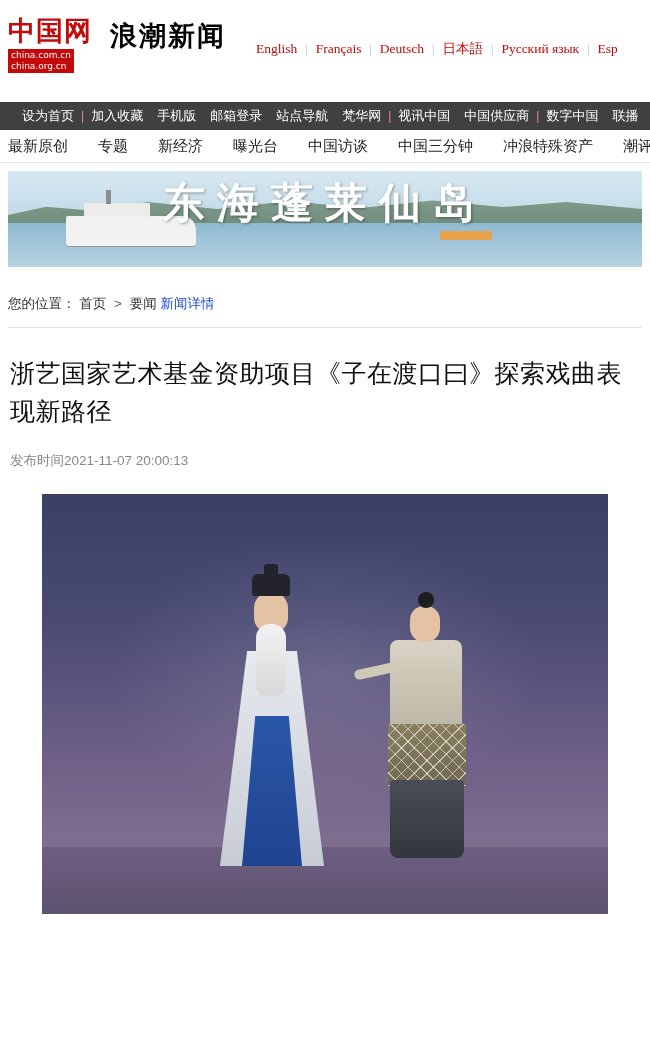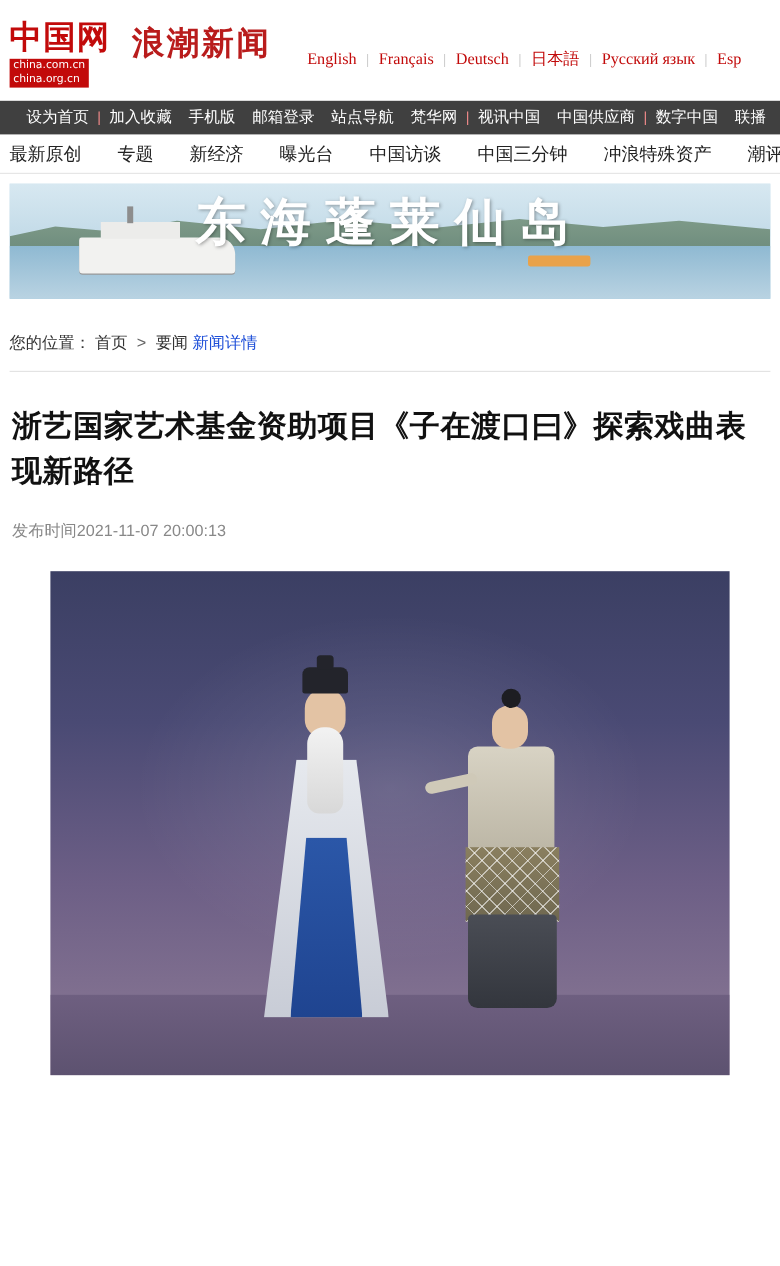--- a/index.html
+++ b/index.html
@@ -9,21 +9,21 @@
     background: #ffffff;
     font-family: "Liberation Sans", sans-serif;
   }
   body { width: 650px; min-height: 1055px; overflow: hidden; }
 
   
   .top-header {
     display: flex;
     align-items: flex-start;
     padding: 14px 0 10px 8px;
-    height: 84px;
+    height: 102px;
     background: #ffffff;
   }
   .logo-block {
     display: flex;
     align-items: flex-start;
     flex: 0 0 auto;
   }
   .logo-mark {
     width: 92px;
     padding-top: 2px;
@@ -46,21 +46,21 @@
     font-size: 9px;
     line-height: 11px;
     padding: 1px 3px;
     font-family: "DejaVu Sans", sans-serif;
   }
   .logo-url div { white-space: nowrap; }
   .brand-name {
     font-family: "Liberation Serif", serif;
     font-size: 27px;
     font-weight: bold;
-    color: #b91c1c;
+    color: #000000;
     margin-left: 10px;
     padding-top: 4px;
     letter-spacing: 2px;
     white-space: nowrap;
   }
   .lang-bar {
     margin-left: 22px;
     padding-top: 26px;
     display: flex;
     align-items: center;
@@ -186,21 +186,21 @@
   .breadcrumb .sep { color: #666666; margin: 0 4px; }
   .breadcrumb .cur { color: #1d4ed8; }
 
   
   .article { padding: 0 10px; }
   .headline {
     margin: 26px 0 0 0;
     font-family: "Liberation Sans", sans-serif;
     font-size: 25px;
     line-height: 38px;
-    font-weight: bold;
+    font-weight: normal;
     color: #111111;
     letter-spacing: .5px;
   }
   .pubtime {
     margin-top: 22px;
     font-size: 13.5px;
     color: #888888;
   }
   .body-text {
     margin-top: 26px;

